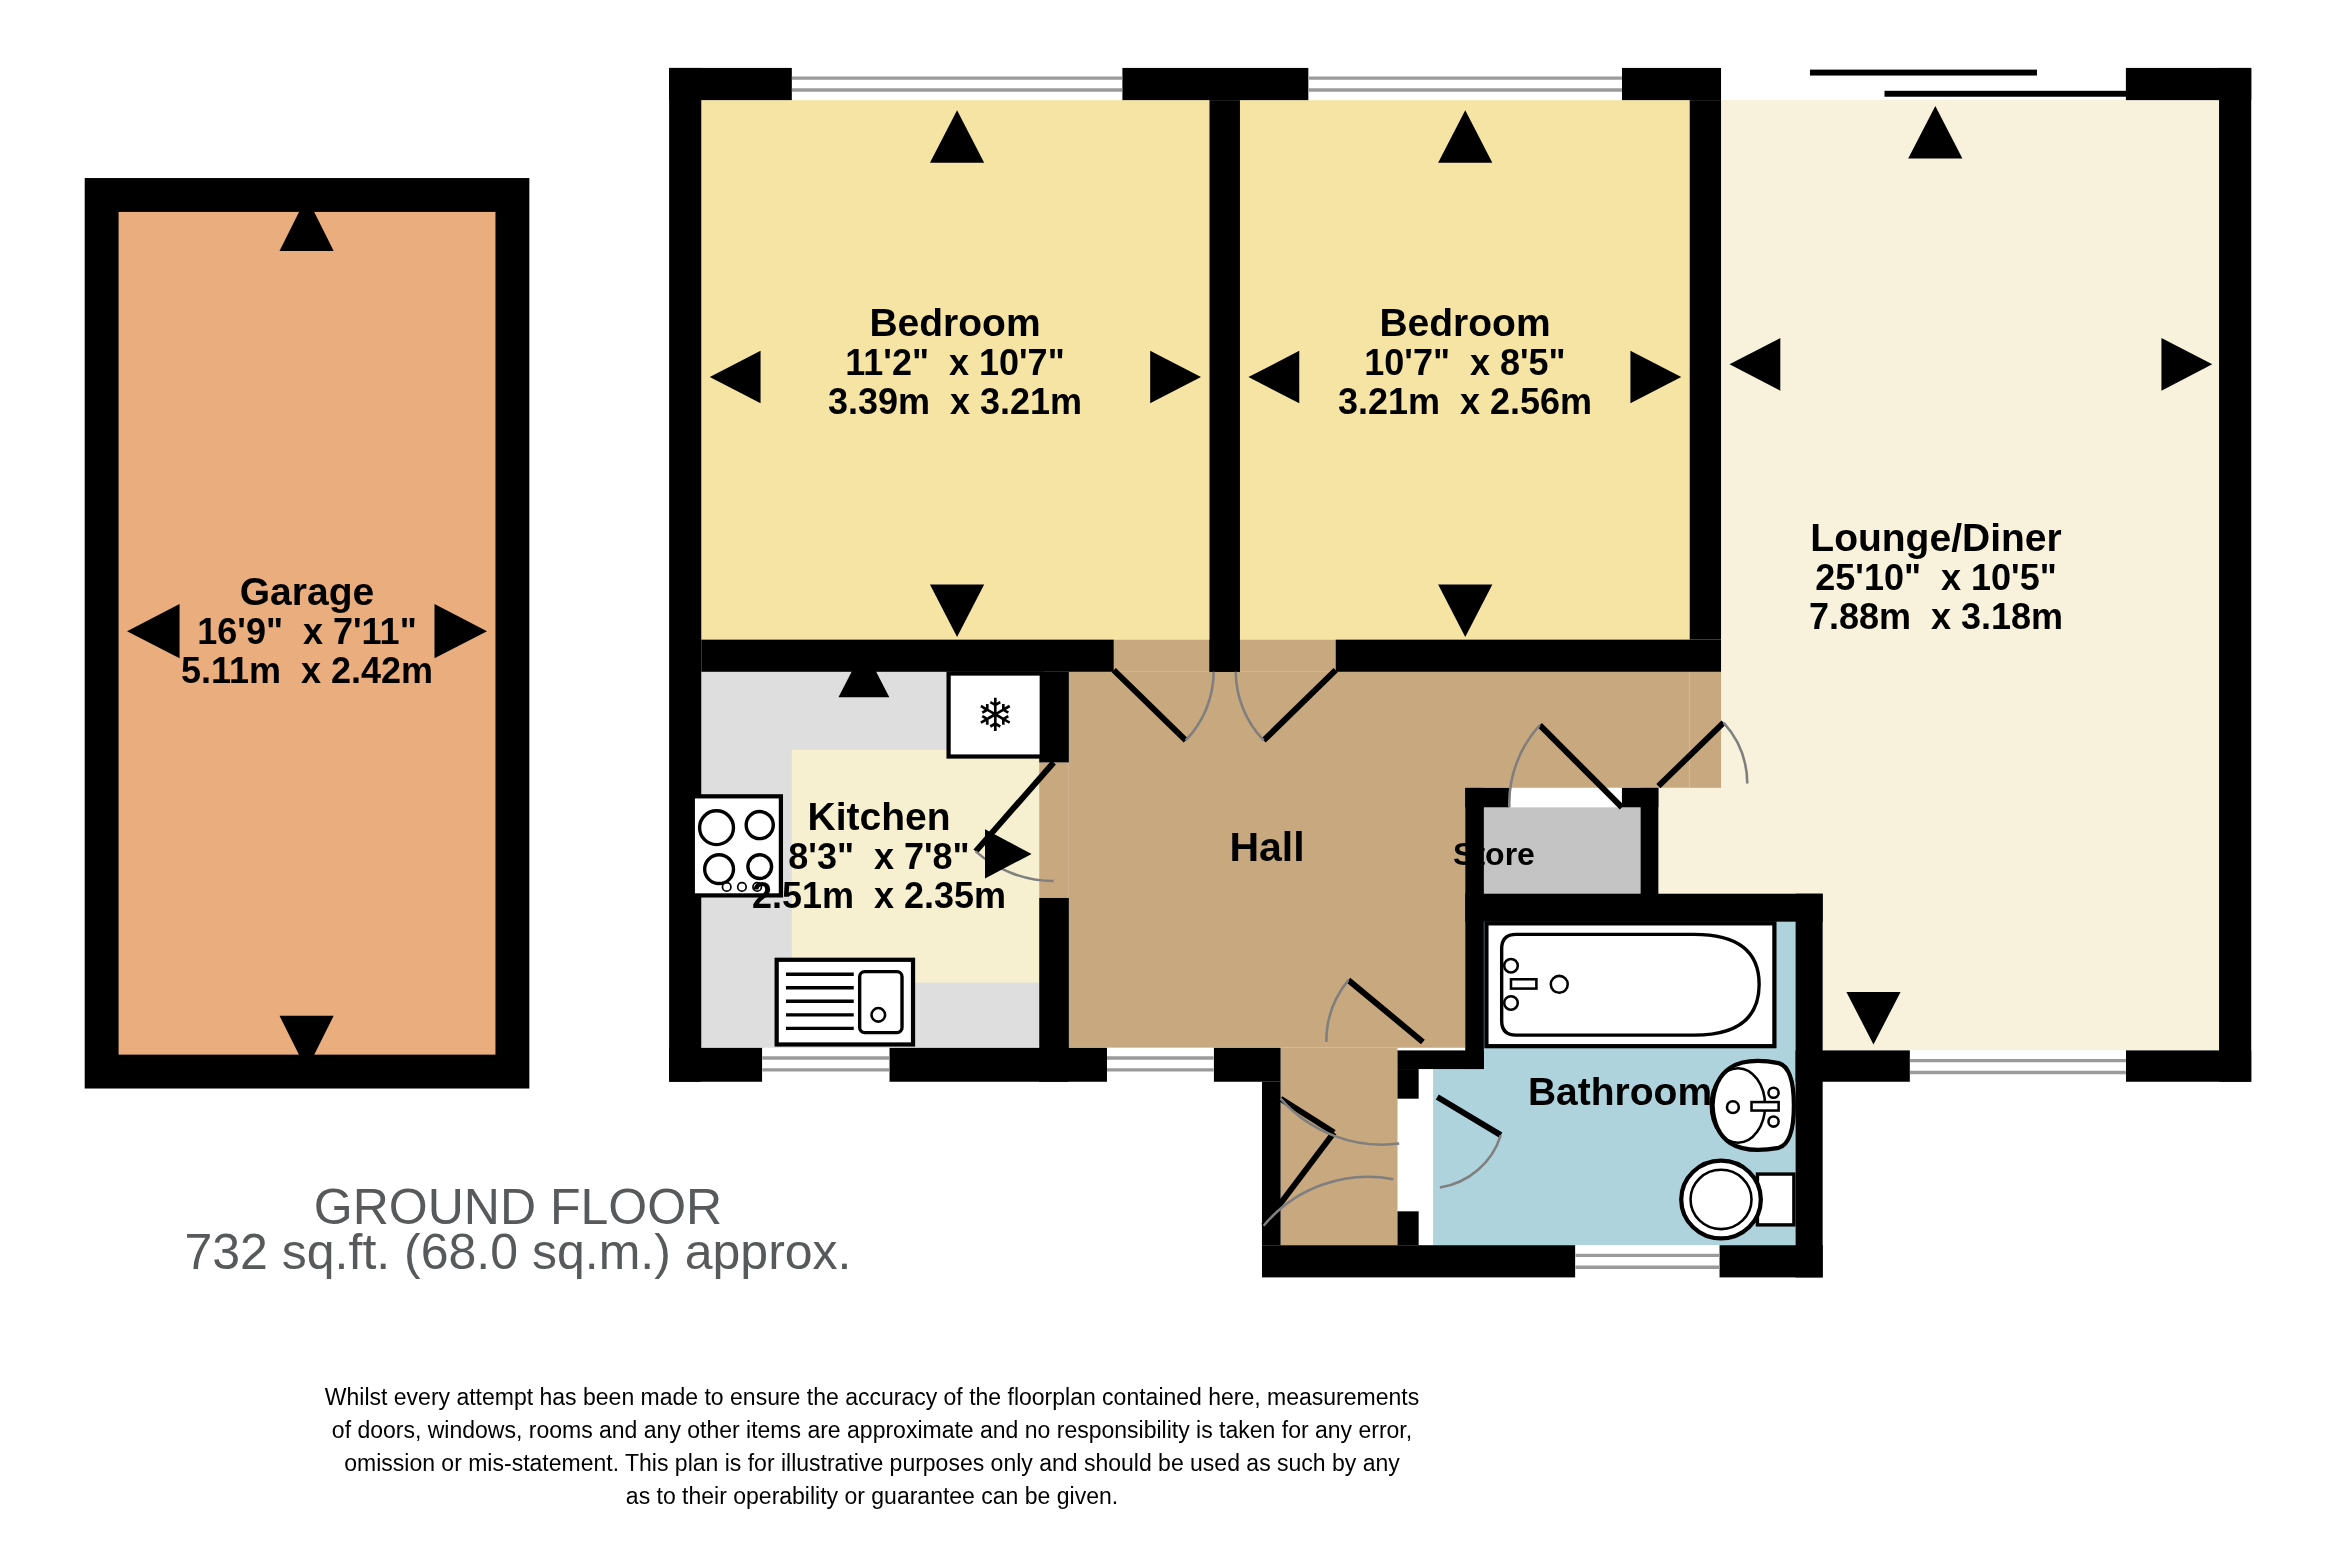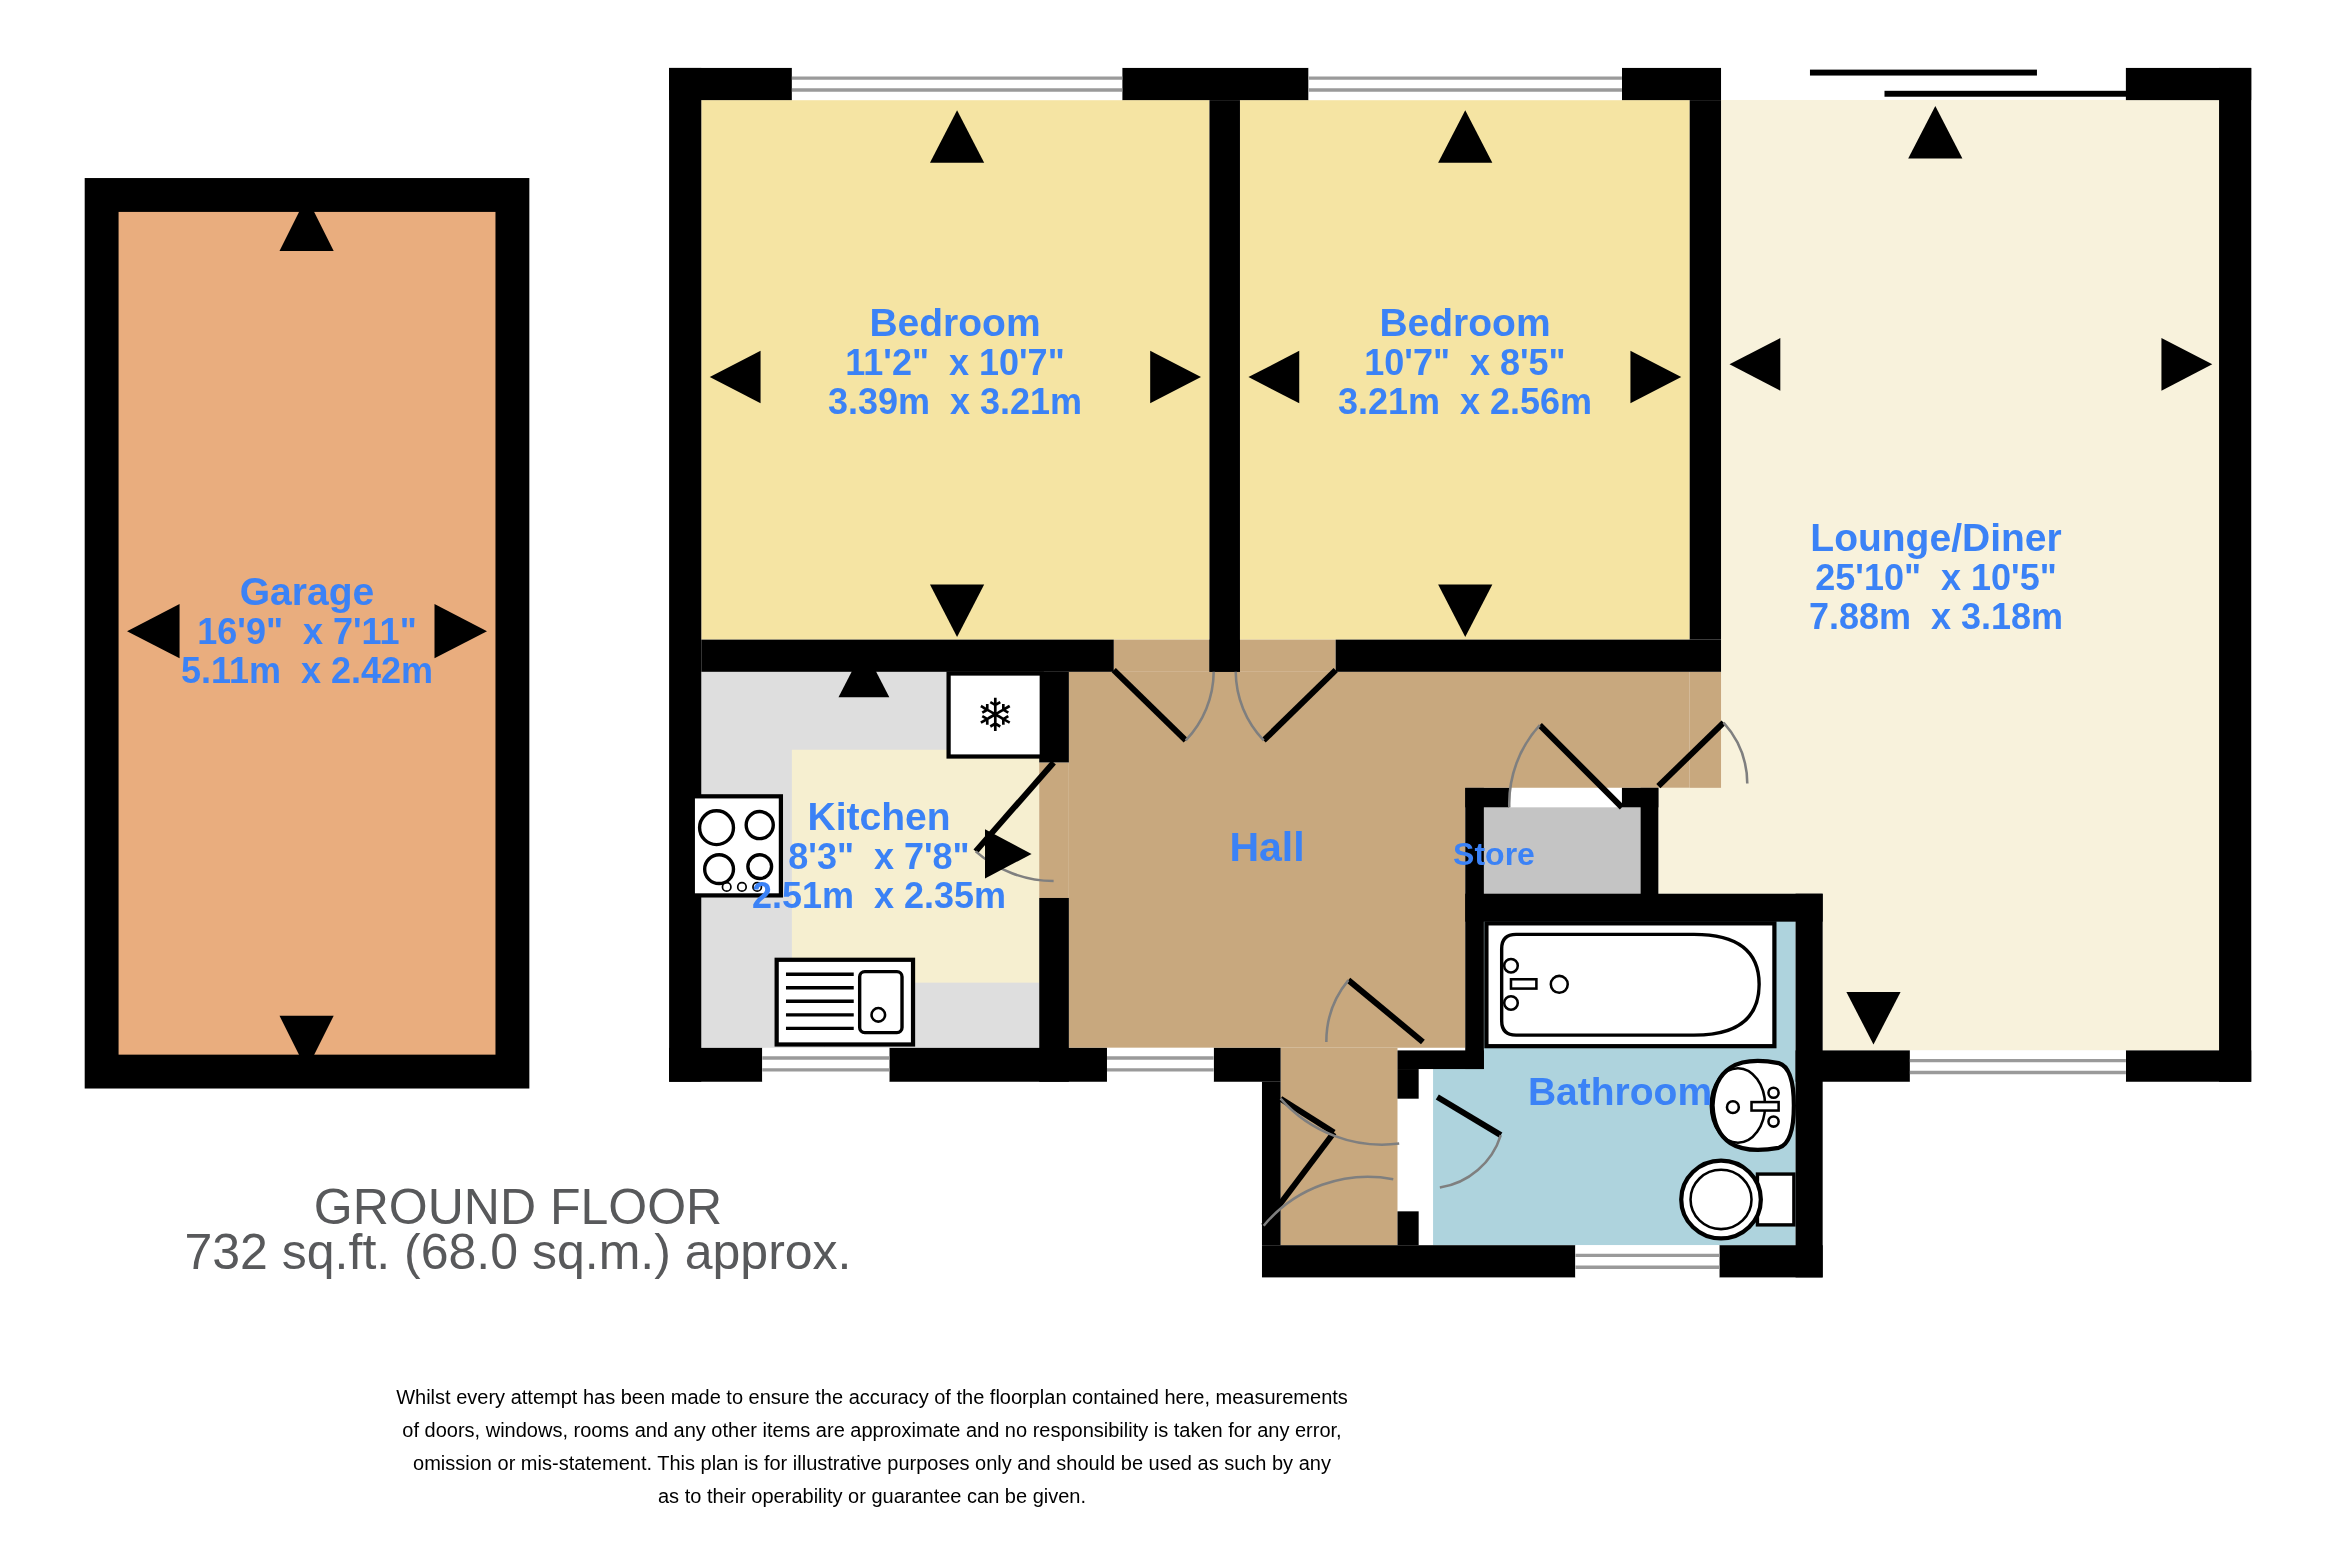--- a/index.html
+++ b/index.html
@@ -1,26 +1,26 @@
 <!DOCTYPE html>
 <html style="font-size:13.6px"><head>
 <meta charset="utf-8">
 <style>
   html,body{margin:0;padding:0;background:#fff;}
   body{width:2330px;height:1563px;position:relative;font-family:"Liberation Sans",sans-serif;}
   .canvas{position:absolute;left:0;top:0;width:2330px;height:1563px;}
   svg{position:absolute;left:0;top:0;}
-  .label{position:absolute;transform:translate(-50%,-50%);text-align:center;color:#3b82f6;}
+  .label{position:absolute;transform:translate(-50%,-50%);text-align:center;color:#000000;}
   .room-name{font-weight:bold;font-size:39px;line-height:40px;}
   .dim{font-weight:bold;font-size:36px;line-height:39px;white-space:pre;}
   .hall-name{font-weight:bold;font-size:41px;text-align:right;}
   .store-name{font-weight:bold;font-size:32px;}
   .bath-name{font-weight:bold;font-size:39px;}
   .floor-title{font-size:50px;line-height:45px;color:#58595B;}
-  .disclaimer{font-size:20px;line-height:33px;color:#000;}
+  .disclaimer{font-size:23px;line-height:33px;color:#000;}
 </style>
 </head>
 <body>
 
 <div class="canvas">
 
 <svg width="2330" height="1563" viewBox="0 0 2751 1845">
 
   <g>
     <rect x="100" y="210" width="525" height="1075" fill="#000000"></rect>

